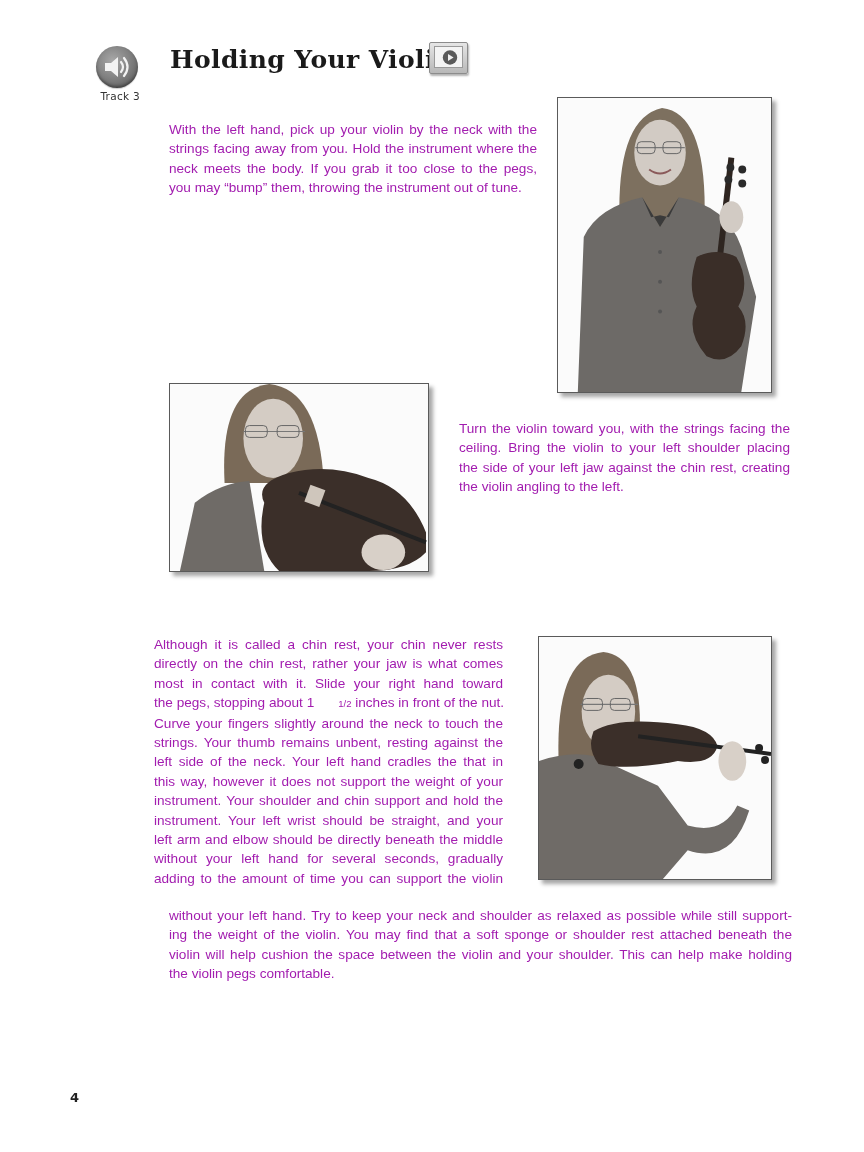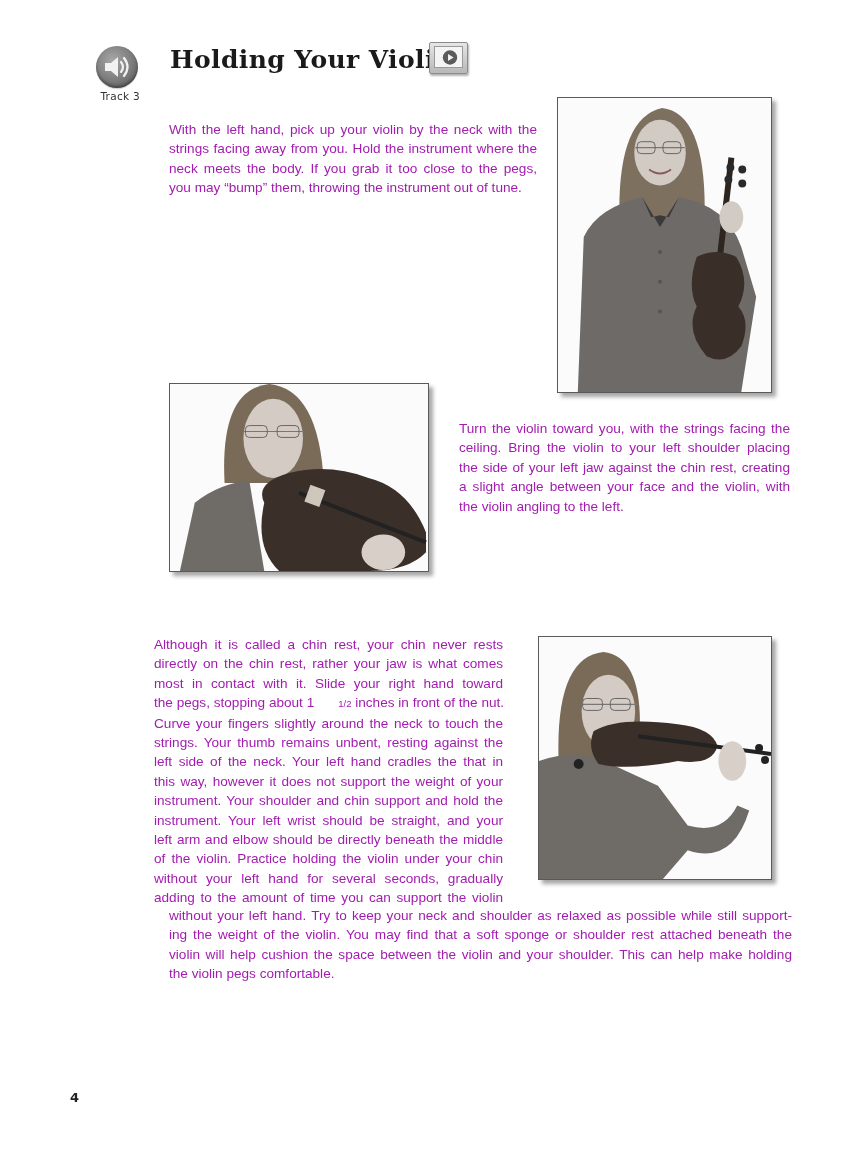--- a/index.html
+++ b/index.html
@@ -103,37 +103,35 @@
     <path d="M130 110 L258 160" stroke="#222" stroke-width="4"></path>
     <rect x="138" y="104" width="16" height="18" fill="#cfc6bc" transform="rotate(20 146 113)"></rect>
     <ellipse cx="215" cy="170" rx="22" ry="18" fill="#d8d0c8"></ellipse>
   </svg>
 </div>
 
 <div class="para" style="left:459px; top:419px; width:331px;">
   <span class="ln">Turn the violin toward you, with the strings facing the</span>
   <span class="ln">ceiling. Bring the violin to your left shoulder placing</span>
   <span class="ln">the side of your left jaw against the chin rest, creating</span>
-  <span class="ln">a slight angle between your face and the violin, with</span>
   <span class="ln last">the violin angling to the left.</span>
 </div>
 
 <div class="para" style="left:154px; top:635px; width:349px;">
   <span class="ln">Although it is called a chin rest, your chin never rests</span>
   <span class="ln">directly on the chin rest, rather your jaw is what comes</span>
   <span class="ln">most in contact with it. Slide your right hand toward</span>
   <span class="ln"><span>the pegs, stopping about 1</span><span class="frac">1/2</span><span> inches in front of the nut.</span></span>
   <span class="ln">Curve your fingers slightly around the neck to touch the</span>
   <span class="ln">strings. Your thumb remains unbent, resting against the</span>
   <span class="ln">left side of the neck. Your left hand cradles the that in</span>
   <span class="ln">this way, however it does not support the weight of your</span>
   <span class="ln">instrument. Your shoulder and chin support and hold the</span>
   <span class="ln">instrument. Your left wrist should be straight, and your</span>
   <span class="ln">left arm and elbow should be directly beneath the middle</span>
-  <span class="ln">of the violin. Practice holding the violin under your chin</span>
   <span class="ln">without your left hand for several seconds, gradually</span>
   <span class="ln">adding to the amount of time you can support the violin</span>
 </div>
 <div class="para" style="left:169px; top:906px; width:623px;">
   <span class="ln">without your left hand. Try to keep your neck and shoulder as relaxed as possible while still support-</span>
   <span class="ln">ing the weight of the violin. You may find that a soft sponge or shoulder rest attached beneath the</span>
   <span class="ln">violin will help cushion the space between the violin and your shoulder. This can help make holding</span>
   <span class="ln last">the violin pegs comfortable.</span>
 </div>
 

